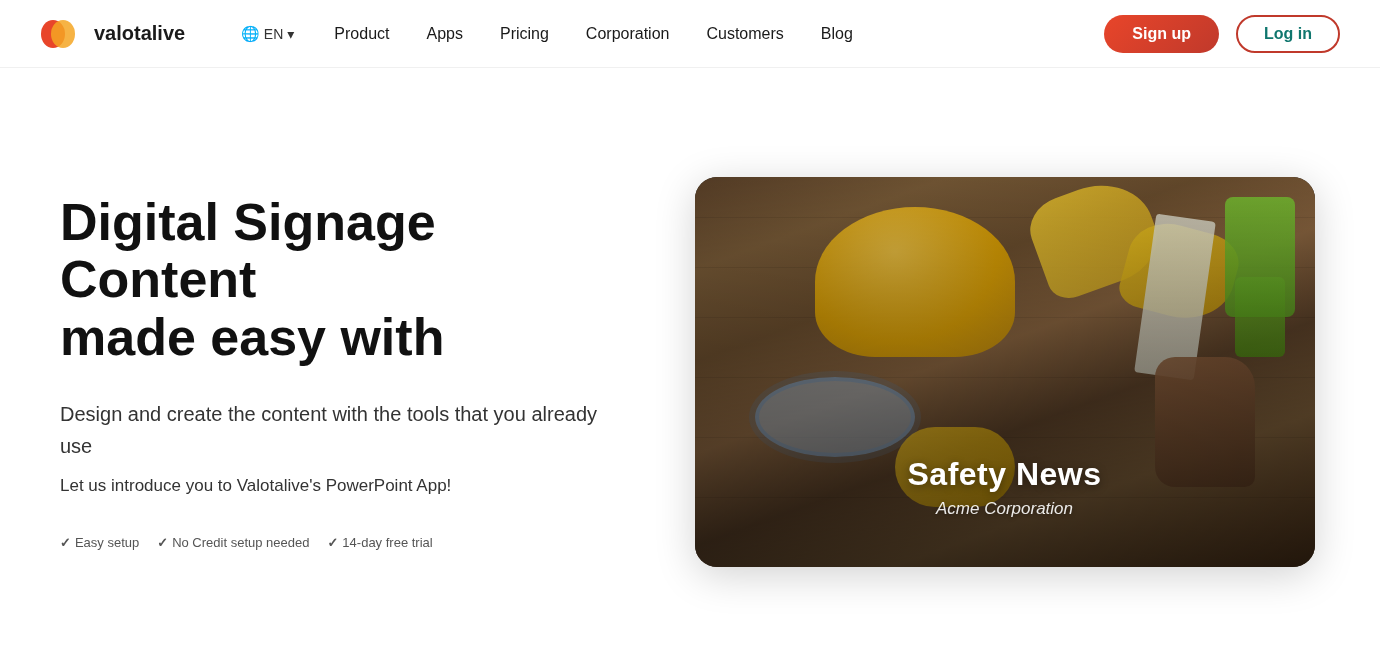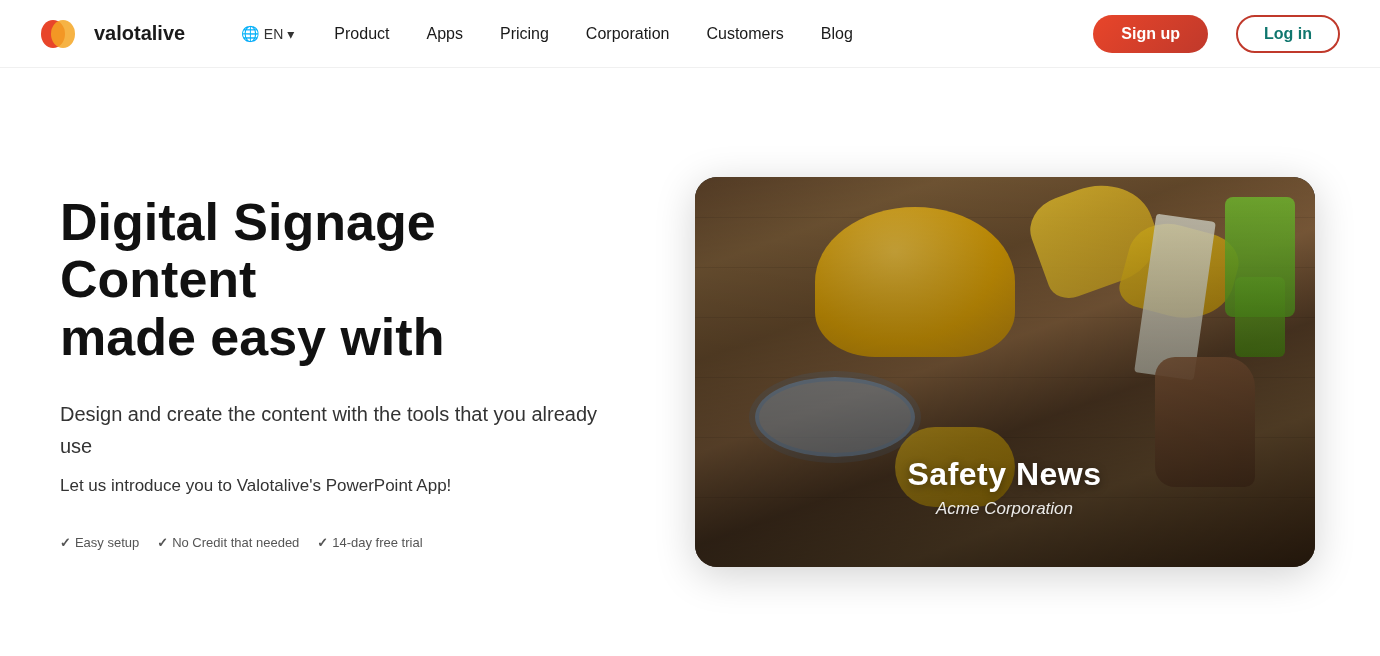--- a/index.html
+++ b/index.html
@@ -65,21 +65,21 @@
       text-decoration: none;
       color: #1a1a1a;
       font-size: 16px;
       font-weight: 500;
       cursor: pointer;
     }
 
     .header-actions {
       display: flex;
       align-items: flex-end;
-      gap: 28px;
+      gap: 17px;
       margin-left: auto;
     }
 
     .btn-signup {
       background: linear-gradient(135deg, #e8452a 0%, #c0392b 100%);
       color: #fff;
       border: none;
       border-radius: 50px;
       padding: 10px 28px;
       font-size: 16px;
@@ -399,21 +399,21 @@
     </h1>
     <p class="hero-sub">Design and create the content with the tools that you already use</p>
     <p class="hero-sub2">Let us introduce you to Valotalive's PowerPoint App!</p>
     <div class="trust-badges">
       <div class="trust-badge">
         <span class="check-icon">✓</span>
         <span>Easy setup</span>
       </div>
       <div class="trust-badge">
         <span class="check-icon">✓</span>
-        <span>No Credit that needed</span>
+        <span>No Credit setup needed</span>
       </div>
       <div class="trust-badge">
         <span class="check-icon">✓</span>
         <span>14-day free trial</span>
       </div>
     </div>
   </div>
 
   <div class="hero-right">
     <div class="device-frame">

